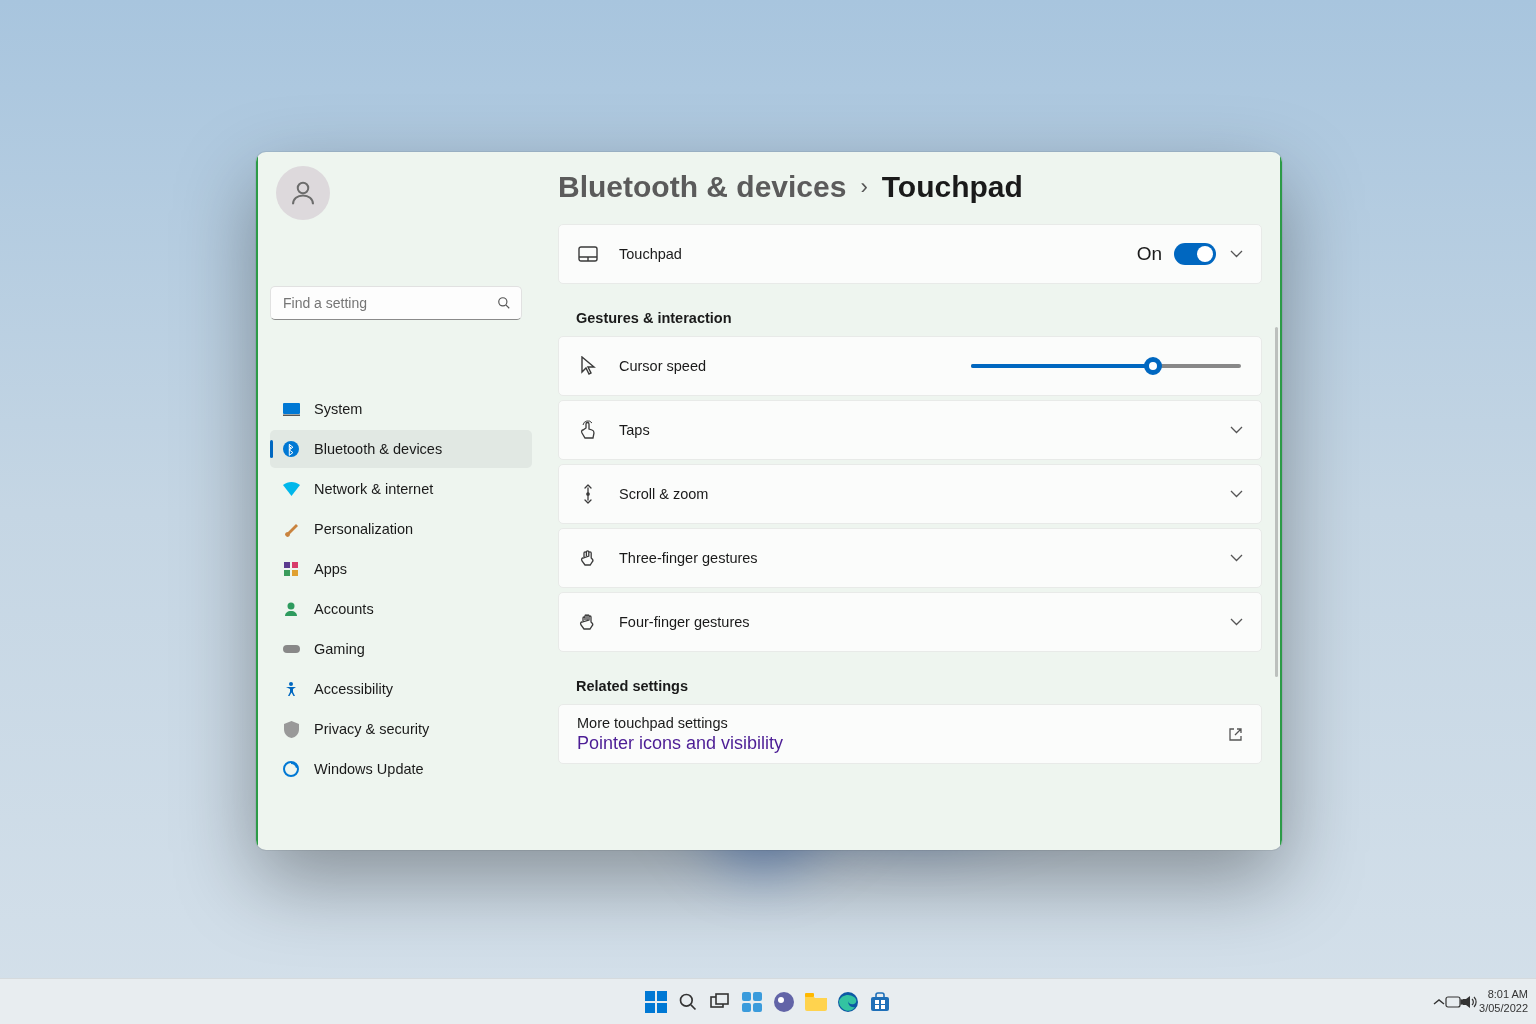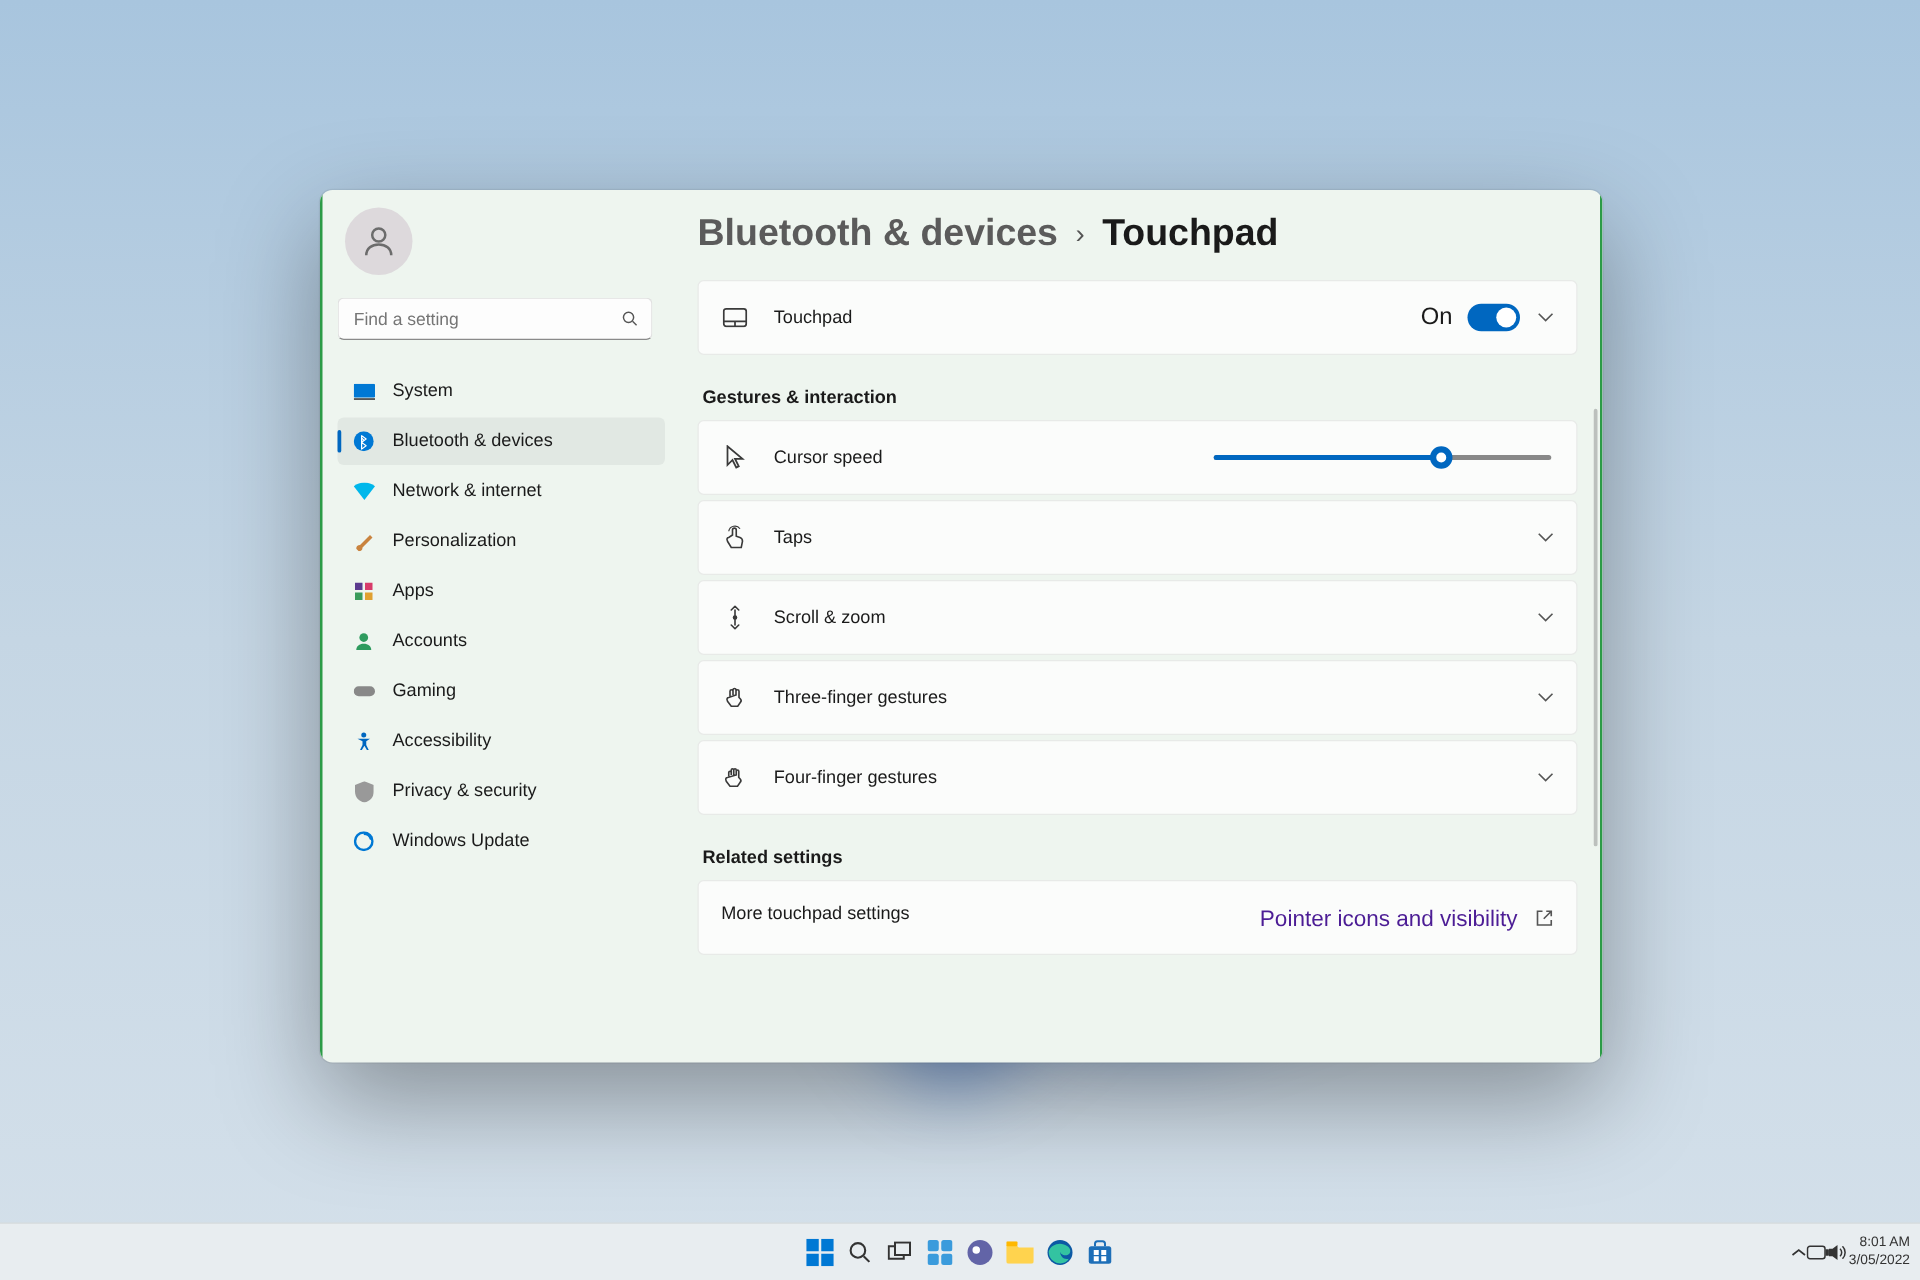--- a/index.html
+++ b/index.html
@@ -9,21 +9,21 @@
 .bloom-petal { position: absolute; border-radius: 50% 10% 50% 10%; background: linear-gradient(135deg, #0a5fd8 0%, #2e7eff 50%, #4d96ff 100%); box-shadow: 0 20px 60px rgba(10,80,200,0.5); }
 .p1 { width: 380px; height: 380px; top: 50px; left: 200px; transform: rotate(10deg); }
 .p2 { width: 420px; height: 420px; top: 180px; left: 80px; transform: rotate(-40deg); background: linear-gradient(135deg, #0745a8, #1e6dff); }
 .p3 { width: 360px; height: 360px; top: 280px; left: 280px; transform: rotate(70deg); }
 .p4 { width: 300px; height: 300px; top: 100px; left: 380px; transform: rotate(120deg); background: linear-gradient(135deg, #1558c8, #3a85ff); }
 
 .settings-window { position: absolute; top: 152px; left: 256px; width: 1026px; height: 698px; background: #eef5ef; border-radius: 10px; box-shadow: 0 30px 80px rgba(0,0,0,0.35), 0 0 0 1px rgba(0,0,0,0.06); display: flex; overflow: hidden; }
 .left-edge { position: absolute; left: 0; top: 0; bottom: 0; width: 2px; background: #2c9b47; }
 .right-edge { position: absolute; right: 0; top: 0; bottom: 0; width: 2px; background: #2c9b47; }
 
-.sidebar { width: 280px; padding: 14px 4px 14px 14px; display: flex; flex-direction: column; }
+.sidebar { width: 280px; padding: 14px 4px 14px 14px; display: flex; flex-direction: column; gap: 48px; }
 .avatar { width: 54px; height: 54px; border-radius: 50%; background: #ddd9dc; display: flex; align-items: center; justify-content: center; margin-left: 6px; margin-bottom: 18px; }
 .search-box { display: flex; align-items: center; background: #fdfdfd; border: 1px solid #e1e1e1; border-bottom: 1.5px solid #8a8a8a; border-radius: 5px; height: 34px; padding: 0 10px 0 12px; margin-bottom: 22px; margin-right: 10px; }
 .search-box input { flex: 1; border: none; outline: none; background: transparent; font-size: 14px; color: #666; }
 
 .nav { display: flex; flex-direction: column; gap: 2px; }
 .nav-item { display: flex; align-items: center; height: 38px; border-radius: 5px; padding-left: 12px; cursor: pointer; position: relative; font-size: 14.5px; color: #1a1a1a; }
 .nav-item.active { background: #e1e8e3; }
 .nav-item.active::before { content: ''; position: absolute; left: 0; top: 10px; bottom: 10px; width: 3px; background: #0067c0; border-radius: 2px; }
 .nav-icon { width: 18px; height: 18px; margin-right: 14px; display: flex; align-items: center; justify-content: center; }
 
@@ -32,28 +32,28 @@
 .breadcrumb { display: flex; align-items: center; gap: 14px; margin-bottom: 20px; }
 .breadcrumb-parent { font-size: 30px; font-weight: 600; color: #5b5b5b; cursor: pointer; }
 .breadcrumb-sep { font-size: 22px; color: #555; }
 .breadcrumb-current { font-size: 30px; font-weight: 600; color: #1a1a1a; }
 
 .card { background: #fbfcfb; border: 1px solid #e8eae8; border-radius: 5px; padding: 0 18px; margin-bottom: 4px; }
 .card-row { display: flex; align-items: center; height: 58px; }
 .card-icon { width: 22px; height: 22px; margin-right: 20px; display: flex; align-items: center; justify-content: center; color: #3a3a3a; }
 .card-label { flex: 1; font-size: 14.5px; color: #1a1a1a; }
 .card-sublabel { font-size: 18px; color: #4c1d95; margin-top: 2px; }
-.card-label-col { flex: 1; display: flex; flex-direction: row; justify-content: space-between; }
+.card-label-col { flex: 1; display: flex; flex-direction: column; justify-content: space-between; }
 .on-text { font-size: 19px; color: #1a1a1a; margin-right: 12px; }
 .chevron { color: #555; margin-left: 14px; }
 
 .toggle { width: 42px; height: 22px; border-radius: 11px; background: #0067c0; position: relative; cursor: pointer; }
 .toggle::after { content: ''; position: absolute; right: 3px; top: 3px; width: 16px; height: 16px; border-radius: 50%; background: #fff; }
 
-.section-title { font-size: 14.5px; font-weight: 600; color: #1a1a1a; margin: 26px 0 10px 4px; }
+.section-title { font-size: 14.5px; font-weight: 600; color: #1a1a1a; margin: 26px 0 10px 18px; }
 
 .slider { width: 270px; height: 4px; background: #888; border-radius: 2px; position: relative; margin-right: 2px; }
 .slider-fill { position: absolute; left: 0; top: 0; bottom: 0; width: 66%; background: #0067c0; border-radius: 2px; }
 .slider-thumb { position: absolute; left: 64%; top: -7px; width: 18px; height: 18px; border-radius: 50%; background: #fff; border: 5px solid #0067c0; }
 
 .taskbar { position: absolute; bottom: 0; left: 0; right: 0; height: 46px; background: #e8edf0; border-top: 1px solid rgba(0,0,0,0.08); display: flex; align-items: center; justify-content: center; }
 .taskbar-center { display: flex; gap: 6px; align-items: center; }
 .taskbar-icon { width: 26px; height: 26px; border-radius: 4px; display: flex; align-items: center; justify-content: center; cursor: pointer; }
 .taskbar-right { position: absolute; right: 8px; display: flex; align-items: center; gap: 0; font-size: 11px; color: #333; }
 .time-col { display: flex; flex-direction: column; align-items: flex-end; line-height: 1.2; }

